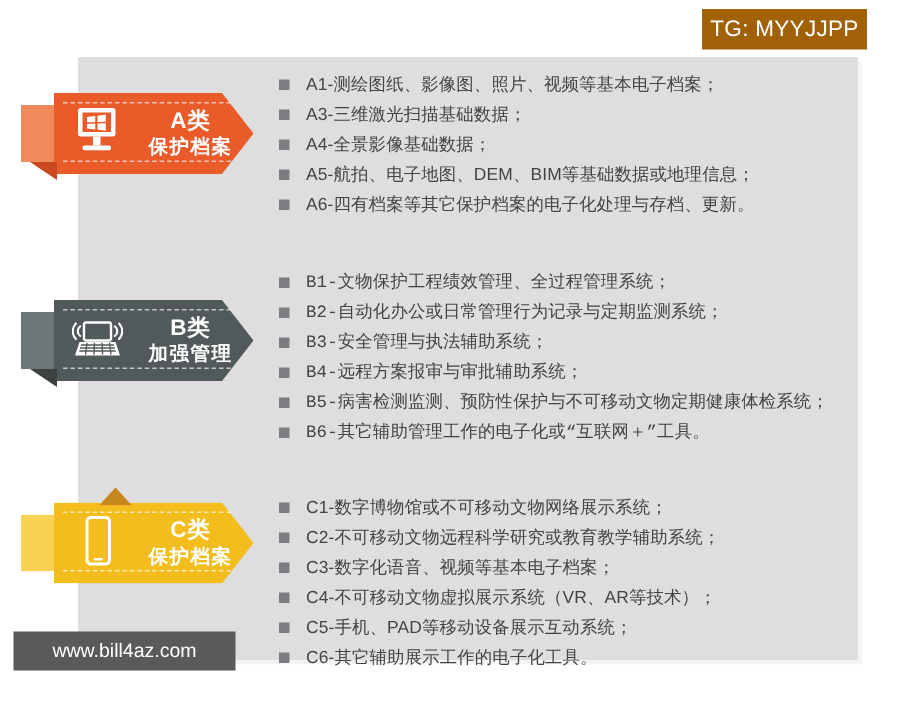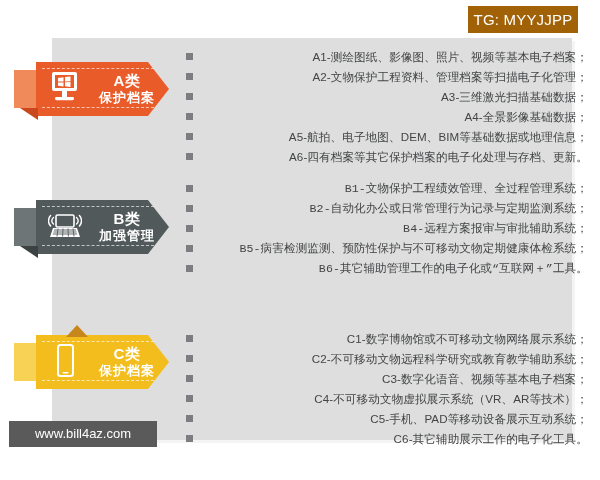--- a/index.html
+++ b/index.html
@@ -67,21 +67,20 @@
   }
 
   
   .lists {
     position: absolute;
     left: 186px;
     top: 38px;
     width: 402px;
     height: 402px;
     z-index: 12;
-    text-align: right;
   }
   .group {
     position: absolute;
     left: 0;
     width: 402px;
   }
   .group.g-a { top: 10px; }
   .group.g-b { top: 142px; font-family: Liberation Mono, monospace; }
   .group.g-c { top: 292px; }
 
@@ -237,24 +236,20 @@
 
 <div class="lists">
 
   <div class="group g-a">
     <div class="li">
       <span class="bullet"></span>
       <span class="li-text">A1-测绘图纸、影像图、照片、视频等基本电子档案；</span>
     </div>
     <div class="li">
       <span class="bullet"></span>
-      <span class="li-text">A2-文物保护工程资料、管理档案等扫描电子化管理；</span>
-    </div>
-    <div class="li">
-      <span class="bullet"></span>
       <span class="li-text">A3-三维激光扫描基础数据；</span>
     </div>
     <div class="li">
       <span class="bullet"></span>
       <span class="li-text">A4-全景影像基础数据；</span>
     </div>
     <div class="li">
       <span class="bullet"></span>
       <span class="li-text">A5-航拍、电子地图、DEM、BIM等基础数据或地理信息；</span>
     </div>
@@ -265,20 +260,24 @@
   </div>
 
   <div class="group g-b">
     <div class="li">
       <span class="bullet"></span>
       <span class="li-text">B1-文物保护工程绩效管理、全过程管理系统；</span>
     </div>
     <div class="li">
       <span class="bullet"></span>
       <span class="li-text">B2-自动化办公或日常管理行为记录与定期监测系统；</span>
+    </div>
+    <div class="li">
+      <span class="bullet"></span>
+      <span class="li-text">B3-安全管理与执法辅助系统；</span>
     </div>
     <div class="li">
       <span class="bullet"></span>
       <span class="li-text">B4-远程方案报审与审批辅助系统；</span>
     </div>
     <div class="li">
       <span class="bullet"></span>
       <span class="li-text">B5-病害检测监测、预防性保护与不可移动文物定期健康体检系统；</span>
     </div>
     <div class="li">

